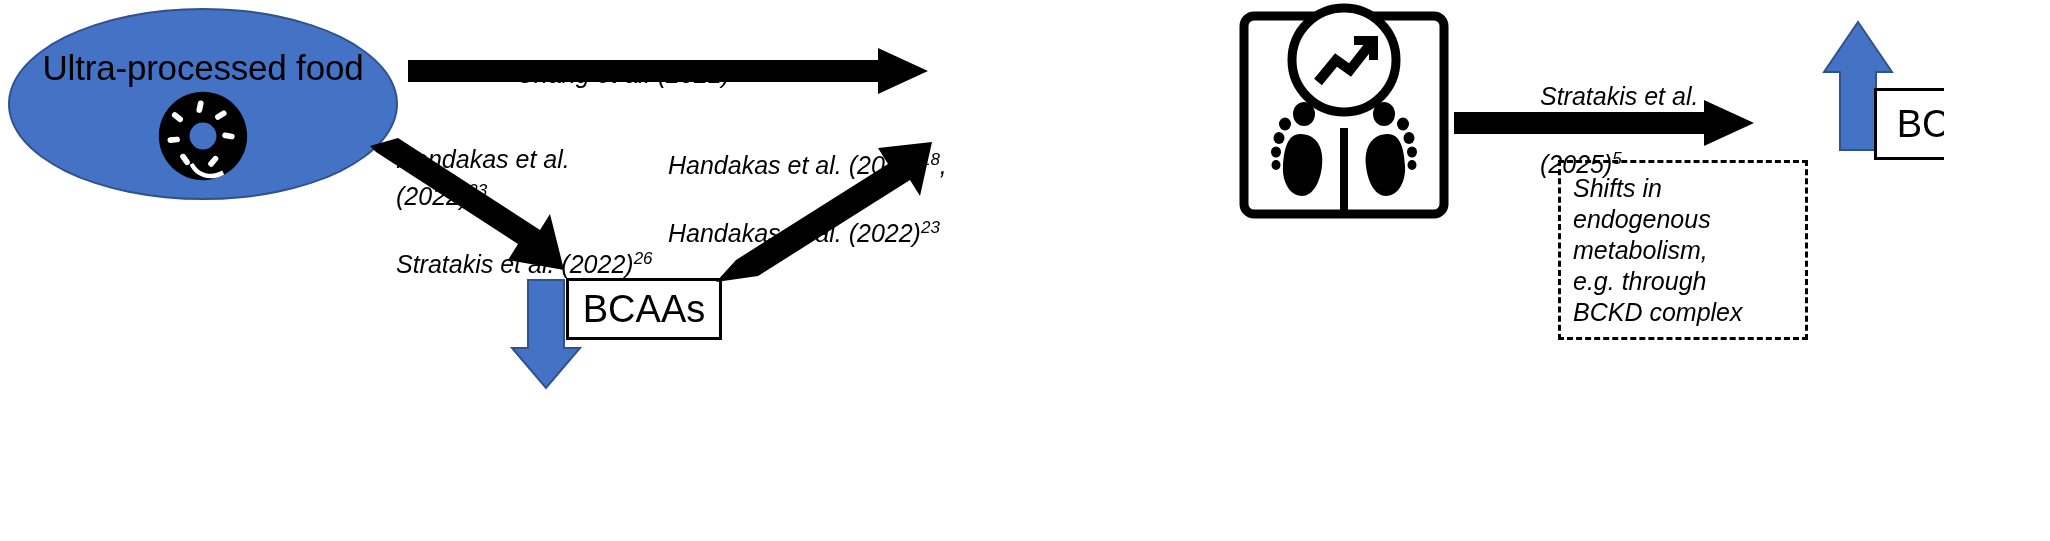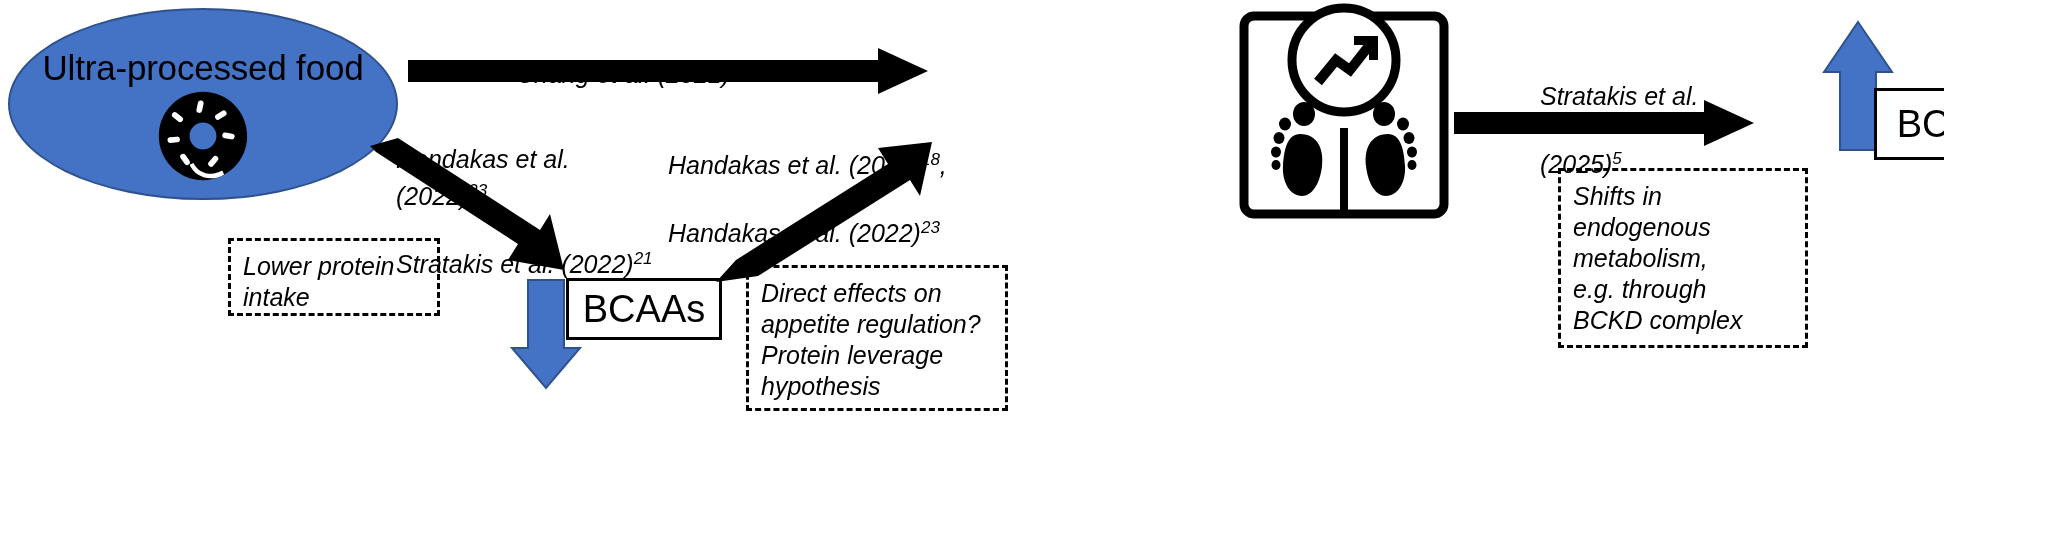--- a/index.html
+++ b/index.html
@@ -118,56 +118,50 @@
   </div>
 
   <div class="abs" style="left:408px; top:48px; width:520px; height:46px;">
     <svg width="520" height="46" viewBox="0 0 520 46">
       <path fill="#000000" d="M0 12 L470 12 L470 0 L520 23 L470 46 L470 34 L0 34 Z"></path>
     </svg>
   </div>
 
   <div class="abs cite" style="left:396px; top:113px; width:270px;">
     <div><span>Handakas et al. (2022)</span><sup>23</sup><span>,</span></div>
-    <div><span>Stratakis et al. (2022)</span><sup>21</sup></div>
+    <div><span>Stratakis et al. (2022)</span><sup>26</sup></div>
   </div>
 
   <div class="abs cite" style="left:668px; top:113px; width:300px;">
     <div><span>Handakas et al. (2021)</span><sup>18</sup><span>,</span></div>
     <div><span>Handakas et al. (2022)</span><sup>23</sup></div>
   </div>
 
   <div class="abs" style="left:358px; top:140px; width:220px; height:130px;">
     <svg width="220" height="130" viewBox="0 0 220 130">
       <path fill="#000000" d="M6 0 L34 -8 L176 84 L186 68 L200 124 L144 114 L154 98 L12 6 Z" transform="translate(6,6)"></path>
     </svg>
   </div>
 
-  <div class="abs dashbox" style="left:228px; top:238px; width:212px; height:78px;">Lower protein
-intake</div>
 
   <div class="abs" style="left:510px; top:278px; width:72px; height:112px;">
     <svg width="72" height="112" viewBox="0 0 72 112">
       <path fill="#4472C4" stroke="#2F528F" stroke-width="2" d="M18 2 L54 2 L54 70 L70 70 L36 110 L2 70 L18 70 Z"></path>
     </svg>
   </div>
   <div class="abs bcaabox" style="left:566px; top:278px; width:156px; height:62px;">
     <span>BCAAs</span>
   </div>
 
   <div class="abs" style="left:712px; top:130px; width:220px; height:160px;">
     <svg width="220" height="160" viewBox="0 0 220 160">
       <path fill="#000000" d="M4 152 L24 130 L176 34 L166 18 L220 12 L208 66 L198 50 L46 146 Z"></path>
     </svg>
   </div>
 
-  <div class="abs dashbox" style="left:746px; top:265px; width:262px; height:146px;">Direct effects on
-appetite regulation?
-Protein leverage
-hypothesis</div>
 
   <div class="abs scale-wrap">
     <svg width="212" height="210" viewBox="0 0 212 210">
 
       <rect x="6" y="6" width="200" height="198" rx="10" ry="10" fill="#ffffff" stroke="#000000" stroke-width="9"></rect>
 
       <line x1="106" y1="118" x2="106" y2="204" stroke="#000000" stroke-width="8"></line>
 
       <ellipse cx="66" cy="104" rx="11" ry="12" fill="#000000"></ellipse>
       <ellipse cx="47" cy="114" rx="6" ry="6.5" fill="#000000"></ellipse>
@@ -203,19 +197,19 @@
 
   <div class="abs" style="left:1822px; top:20px; width:72px; height:132px;">
     <svg width="72" height="132" viewBox="0 0 72 132">
       <path fill="#4472C4" stroke="#2F528F" stroke-width="2" d="M36 2 L70 52 L54 52 L54 130 L18 130 L18 52 L2 52 Z"></path>
     </svg>
   </div>
   <div class="abs bcaabox" style="left:1874px; top:88px; width:168px; height:72px;">
     <span>BCAAs</span>
   </div>
 
-  <div class="abs dashbox" style="left:1558px; top:168px; width:250px; height:180px;">Shifts in
+  <div class="abs dashbox" style="left:1558px; top:160px; width:250px; height:180px;">Shifts in
 endogenous
 metabolism,
 e.g. through
 BCKD complex</div>
 
 </div>
 
 </body></html>

